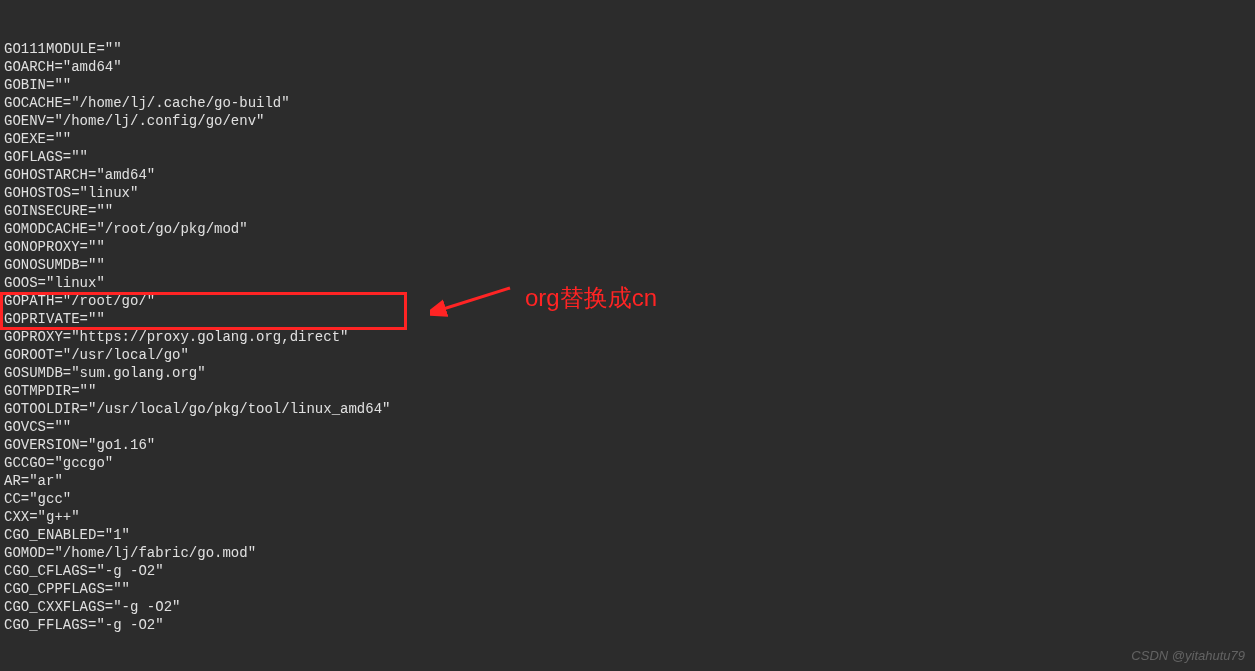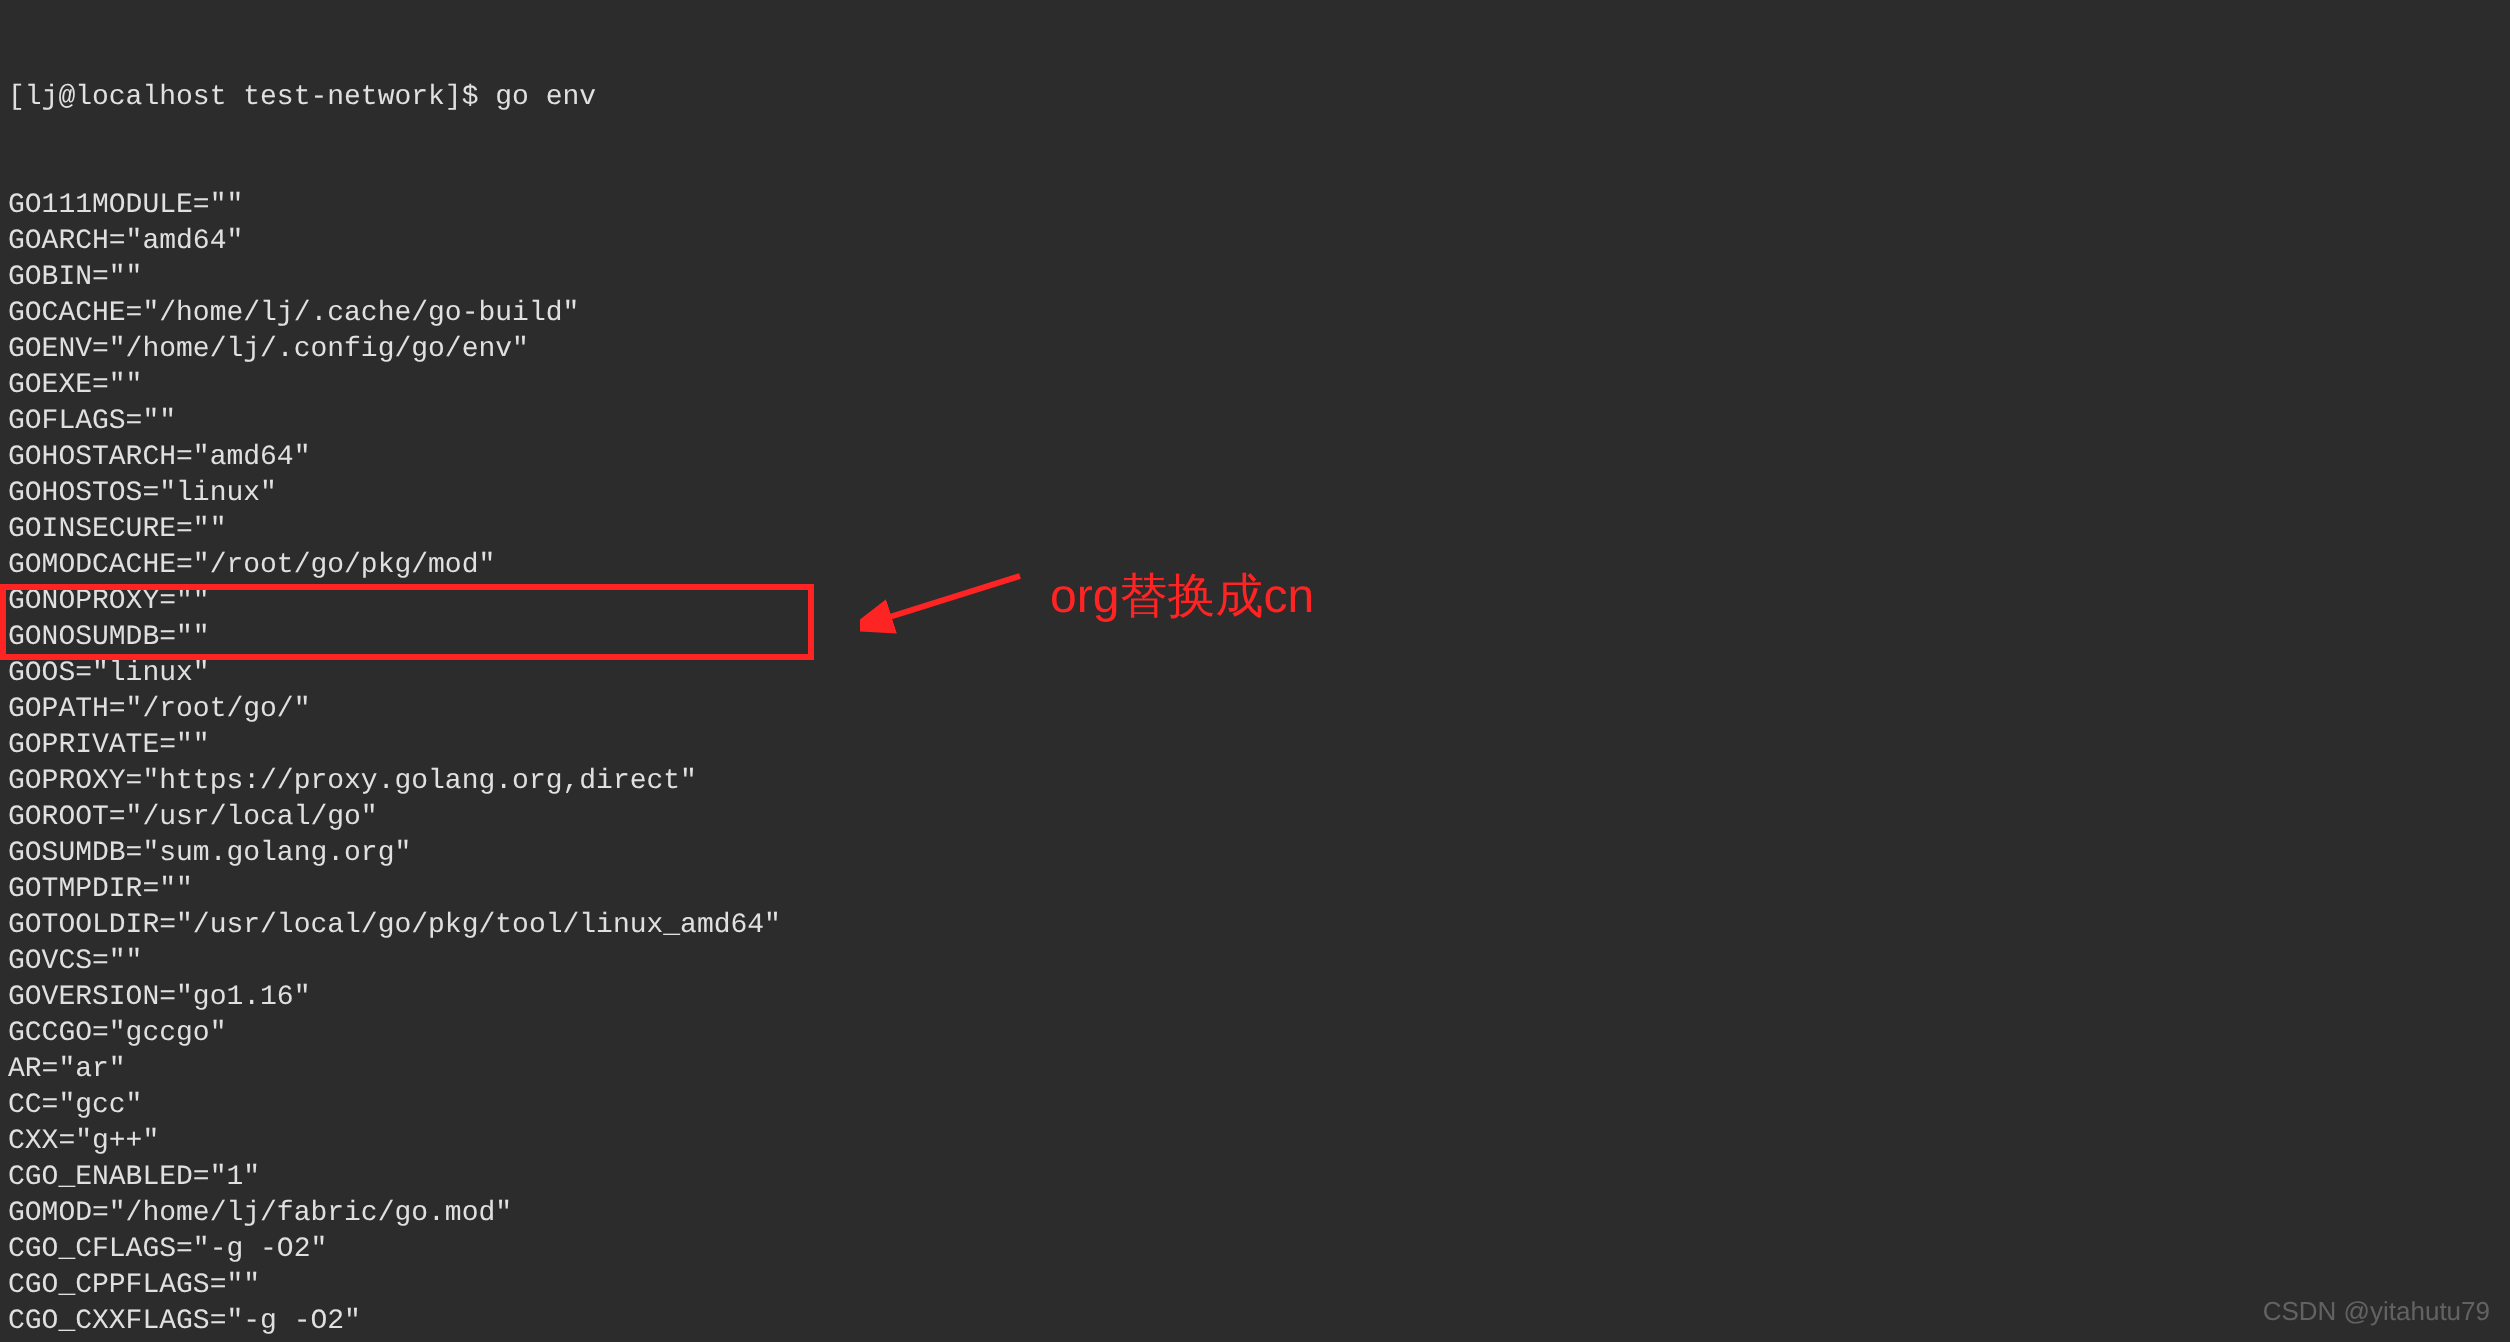--- a/index.html
+++ b/index.html
@@ -47,28 +47,28 @@
     pointer-events: none;
   }
   .watermark {
     position: absolute;
     bottom: 8px;
     right: 10px;
     color: rgba(200,200,200,0.35);
     font-family: Arial, sans-serif;
     font-size: 13px;
     pointer-events: none;
+    font-style: italic;
   }
   .line { display: block; }
 </style>
 </head>
 <body>
 
 <div class="terminal">
-  <span class="line prompt-user">[lj@localhost test-network]$ go env</span>
   <div id="lines-container"><span class="line">GO111MODULE=""</span><span class="line">GOARCH="amd64"</span><span class="line">GOBIN=""</span><span class="line">GOCACHE="/home/lj/.cache/go-build"</span><span class="line">GOENV="/home/lj/.config/go/env"</span><span class="line">GOEXE=""</span><span class="line">GOFLAGS=""</span><span class="line">GOHOSTARCH="amd64"</span><span class="line">GOHOSTOS="linux"</span><span class="line">GOINSECURE=""</span><span class="line">GOMODCACHE="/root/go/pkg/mod"</span><span class="line">GONOPROXY=""</span><span class="line">GONOSUMDB=""</span><span class="line">GOOS="linux"</span><span class="line">GOPATH="/root/go/"</span><span class="line">GOPRIVATE=""</span><span class="line">GOPROXY="https://proxy.golang.org,direct"</span><span class="line">GOROOT="/usr/local/go"</span><span class="line">GOSUMDB="sum.golang.org"</span><span class="line">GOTMPDIR=""</span><span class="line">GOTOOLDIR="/usr/local/go/pkg/tool/linux_amd64"</span><span class="line">GOVCS=""</span><span class="line">GOVERSION="go1.16"</span><span class="line">GCCGO="gccgo"</span><span class="line">AR="ar"</span><span class="line">CC="gcc"</span><span class="line">CXX="g++"</span><span class="line">CGO_ENABLED="1"</span><span class="line">GOMOD="/home/lj/fabric/go.mod"</span><span class="line">CGO_CFLAGS="-g -O2"</span><span class="line">CGO_CPPFLAGS=""</span><span class="line">CGO_CXXFLAGS="-g -O2"</span><span class="line">CGO_FFLAGS="-g -O2"</span></div>
 </div>
 
 <div class="highlight-box"></div>
 
 <svg class="annotation-arrow" width="90" height="40">
   <defs>
     <marker id="ah" markerWidth="10" markerHeight="10" refX="2" refY="3" orient="auto">
       <path d="M0,0 L0,6 L8,3 z" fill="#ff2424"></path>
     </marker>

